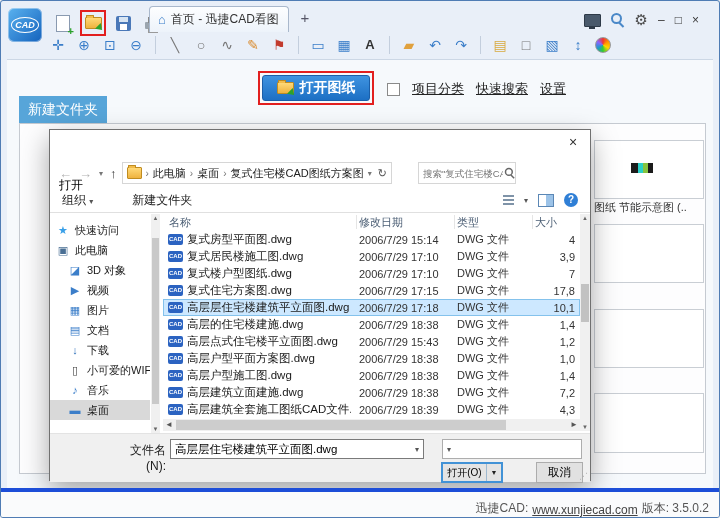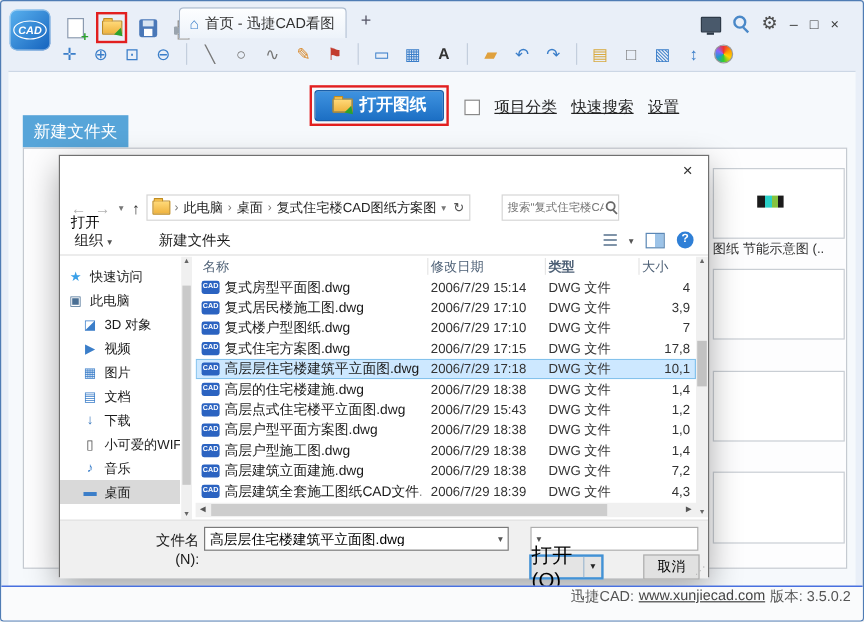--- a/index.html
+++ b/index.html
@@ -136,30 +136,30 @@
   .dlg-footer{position:absolute;left:0;top:303px;width:100%;height:48px;background:#f0f0f0;border-top:1px solid #e3e3e3;}
   .fn-label{position:absolute;left:64px;top:8px;width:52px;text-align:right;color:#1a1a1a;}
   .fn-input{position:absolute;left:120px;top:5px;width:254px;height:20px;border:1px solid #7a7a7a;background:#fff;
        box-sizing:border-box;display:flex;align-items:center;}
   .fn-input input{border:none;outline:none;flex:1;font-size:11.5px;color:#000;padding:0 2px 0 4px;
        font-family:"Liberation Sans","DejaVu Sans",sans-serif;background:transparent;}
   .ftype{position:absolute;left:392px;top:5px;width:140px;height:20px;border:1px solid #adadad;background:#fff;
        box-sizing:border-box;display:flex;align-items:center;font-size:11px;padding:0 4px;justify-content:space-between;}
   .btn-open{position:absolute;left:391px;top:28px;width:62px;height:21px;border:2px solid #4292d6;background:#e4e4e4;
        box-sizing:border-box;display:flex;align-items:stretch;}
-  .btn-open .m{flex:1;display:flex;align-items:center;justify-content:center;font-size:17px;color:#000;}
+  .btn-open .m{flex:1;display:flex;align-items:center;justify-content:center;font-size:10px;color:#000;}
   .btn-open .d{width:14px;border-left:1px solid #9fb9d0;display:flex;align-items:center;justify-content:center;
        font-size:7px;color:#222;}
   .btn-cancel{position:absolute;left:486px;top:28px;width:47px;height:21px;border:1px solid #acacac;background:#e1e1e1;
        box-sizing:border-box;display:flex;align-items:center;justify-content:center;font-size:11.5px;color:#000;}
   .grip{position:absolute;right:2px;bottom:1px;color:#bbb;font-size:9px;}
 
   
-  .statusbar{position:absolute;left:0;top:487px;width:718px;height:29px;background:#fafbfc;border-top:1px solid #1d4ed8;
-       display:flex;align-items:flex-start;justify-content:flex-end;padding-right:10px;box-sizing:border-box;
+  .statusbar{position:absolute;left:0;top:487px;width:718px;height:29px;background:#fafbfc;border-top:4px solid #1d4ed8;
+       display:flex;align-items:flex-end;justify-content:flex-end;padding-right:10px;box-sizing:border-box;
        color:#555;font-size:12px;gap:4px;}
   .statusbar .url{text-decoration:underline;color:#444;}
 </style>
 </head>
 <body>
 
 <div class="window">
 
   <div class="logo">
       <span>CAD</span>
@@ -344,21 +344,21 @@
       <div class="sscroll">
         <span class="sarrow" style="top:1px;">▲</span>
         <span class="thumb"></span>
         <span class="sarrow" style="bottom:1px;">▼</span>
       </div>
 
       <div class="flist">
         <div class="fhead">
           <span style="left:6px;width:188px;">名称</span>
           <span style="left:196px;width:96px;">修改日期</span>
-          <span style="left:294px;width:76px;font-weight:bold;">类型</span>
+          <span style="left:294px;width:76px;">类型</span>
           <span style="left:372px;width:40px;border-right:none;">大小</span>
         </div>
         <div class="frows">
             <div class="frow">
               <span class="fic">CAD</span>
               <span class="fn">复式房型平面图.dwg</span>
               <span class="fd">2006/7/29 15:14</span>
               <span class="ft">DWG 文件</span>
               <span class="fs">4</span>
             </div>

